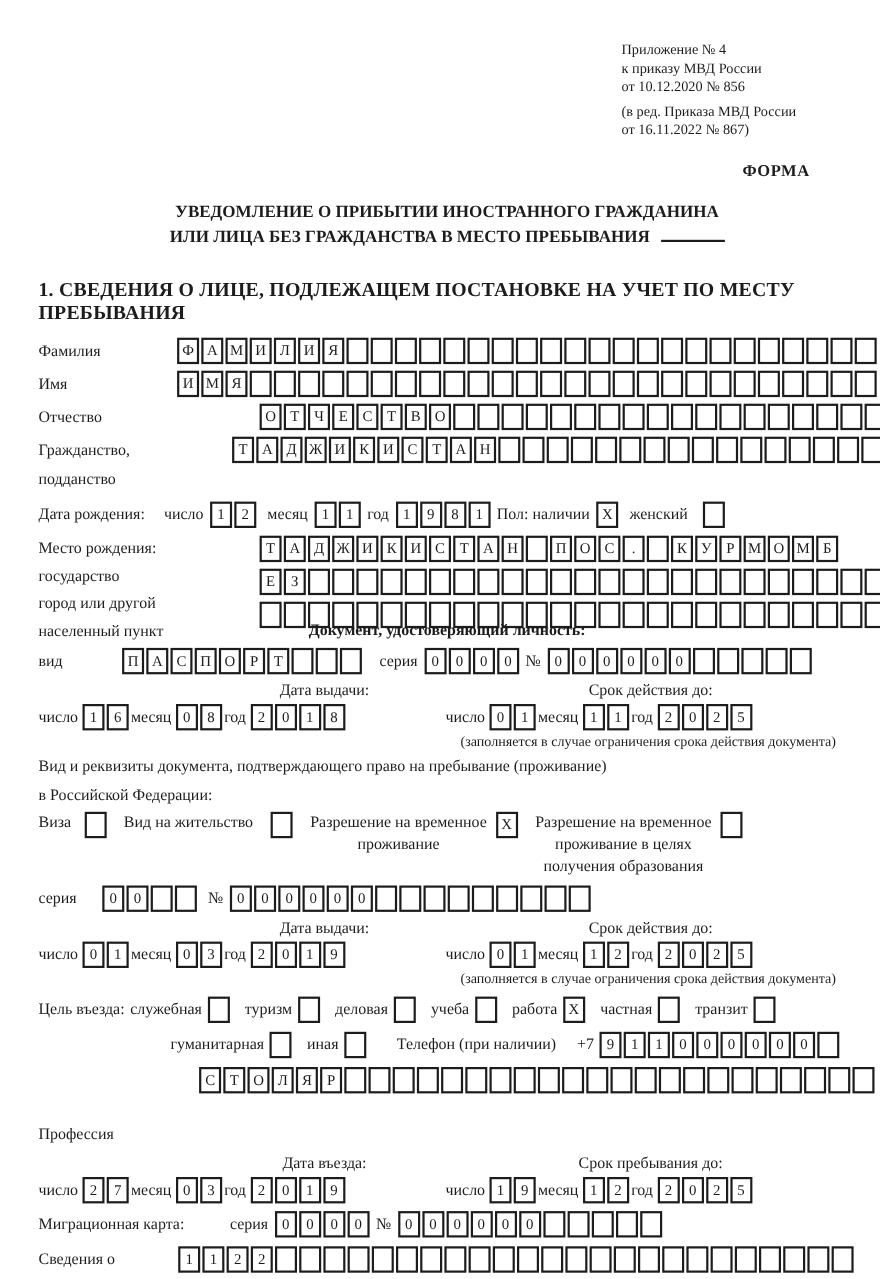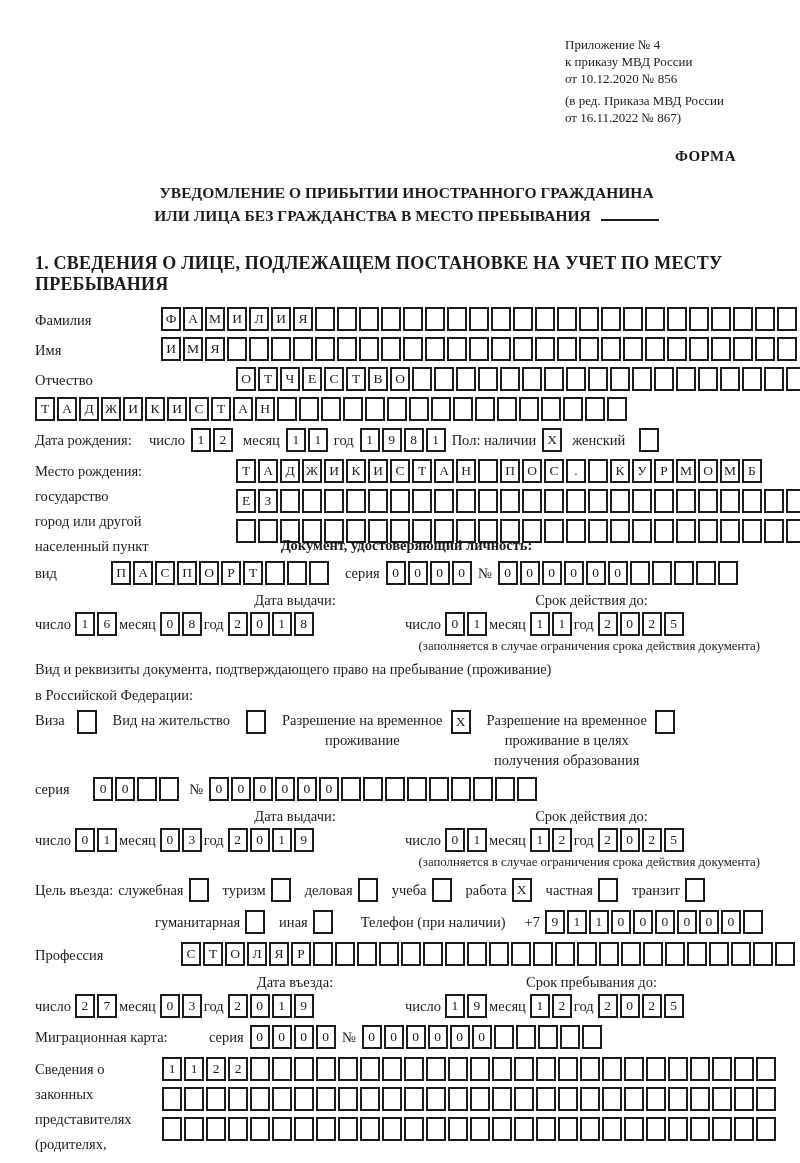--- a/index.html
+++ b/index.html
@@ -19,21 +19,21 @@
   
   .cbox{
     display:inline-block;width:20px;height:24px;box-sizing:border-box;
     border:2px solid #1c1c1c;margin-right:2px;text-align:center;
     font-size:13.5px;line-height:20px;vertical-align:middle;background:#fff;flex:0 0 auto;
   }
   .boxes{display:inline-flex;flex-wrap:nowrap;align-items:center;}
   .row{display:flex;align-items:flex-start;margin:4px 0;gap:31px;}
   .row .lab{flex:0 0 auto;line-height:26px;}
   .lab-stack{line-height:25px;}
-  .w95{width:95px;} .w115{width:115px;} .w145{width:145px;} .w170{width:170px;} .w142{width:142px;} .w70{width:70px;}
+  .w95{width:95px;} .w115{width:115px;margin-top:48px;} .w145{width:145px;} .w170{width:170px;} .w142{width:142px;} .w70{width:70px;}
   .inline-row{display:flex;align-items:center;margin:7px 0;white-space:nowrap;}
   .inline-row .t{margin-right:6px;}
   .gap8{margin-left:8px;} .gap14{margin-left:14px;} .gap4{margin-left:4px;}
   .stackrows .boxes{display:flex;margin-bottom:5px;}
   .center-bold{text-align:center;font-weight:bold;margin:4px 0 6px 0;}
   .dhead{display:flex;margin-top:6px;}
   .dhead .h1{width:370px;text-align:center;padding-left:150px;box-sizing:border-box;font-size:14.5px;}
   .dhead .h2{flex:1;text-align:center;font-size:14.5px;}
   .drow{display:flex;align-items:center;margin:3px 0;}
   .dgroup{display:flex;align-items:center;white-space:nowrap;}
@@ -173,20 +173,24 @@
         <span class="cbox"></span>
         <span class="cbox"></span>
         <span class="cbox"></span>
         <span class="cbox"></span>
         <span class="cbox"></span>
         <span class="cbox"></span>
       </span>
   </div>
 
   <div class="row">
+    <span class="lab w145 lab-stack">
+      <div>Гражданство,</div>
+      <div>подданство</div>
+    </span>
     <span class="boxes">
         <span class="cbox">Т</span>
         <span class="cbox">А</span>
         <span class="cbox">Д</span>
         <span class="cbox">Ж</span>
         <span class="cbox">И</span>
         <span class="cbox">К</span>
         <span class="cbox">И</span>
         <span class="cbox">С</span>
         <span class="cbox">Т</span>

